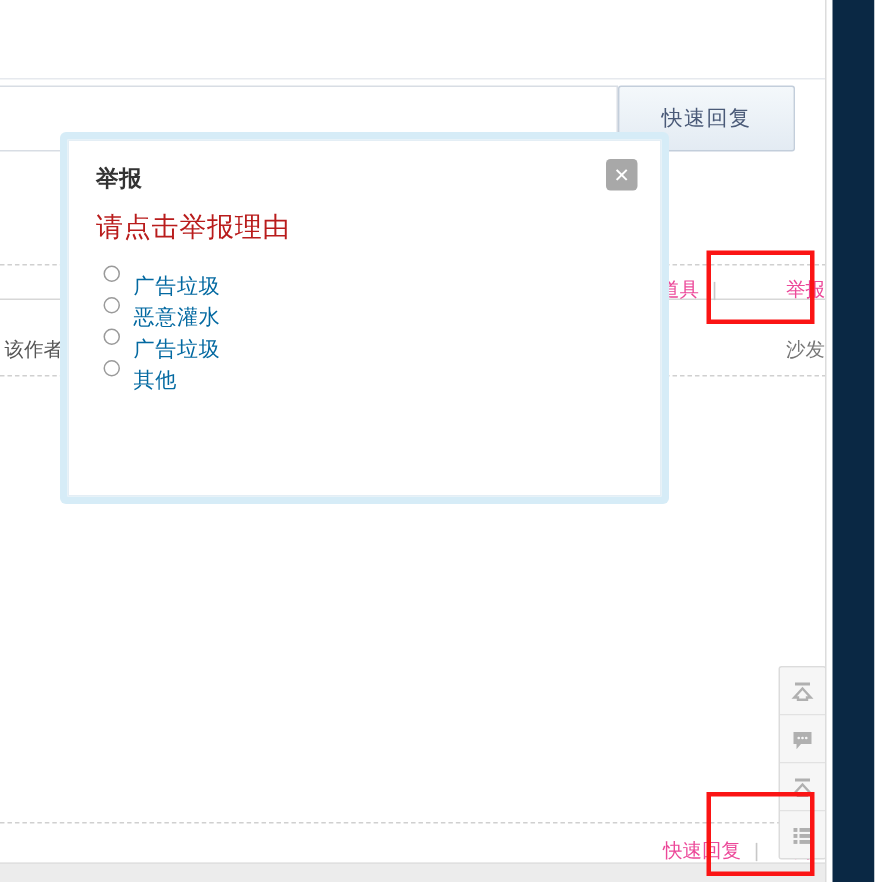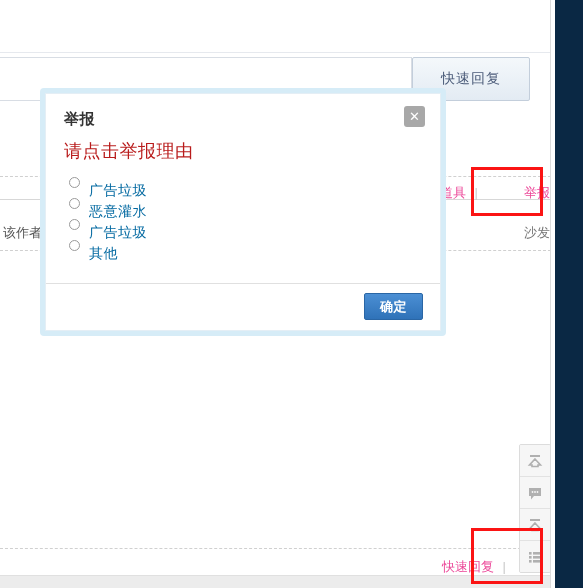--- a/index.html
+++ b/index.html
@@ -381,22 +381,19 @@
             <span class="radio"></span>
             <span class="reason-label">广告垃圾</span>
           </li>
           <li class="reason-item">
             <span class="radio"></span>
             <span class="reason-label">其他</span>
           </li>
         </ul>
       </div>
 
-      <div class="modal-footer">
-        <div class="confirm-btn">确定</div>
-      </div>
     </div>
   </div>
 
   <div class="red-box" style="left:471px; top:167px; width:72px; height:49px;"></div>
   <div class="red-box" style="left:471px; top:528px; width:72px; height:56px;"></div>
 
 </div>
 
 </body></html>

